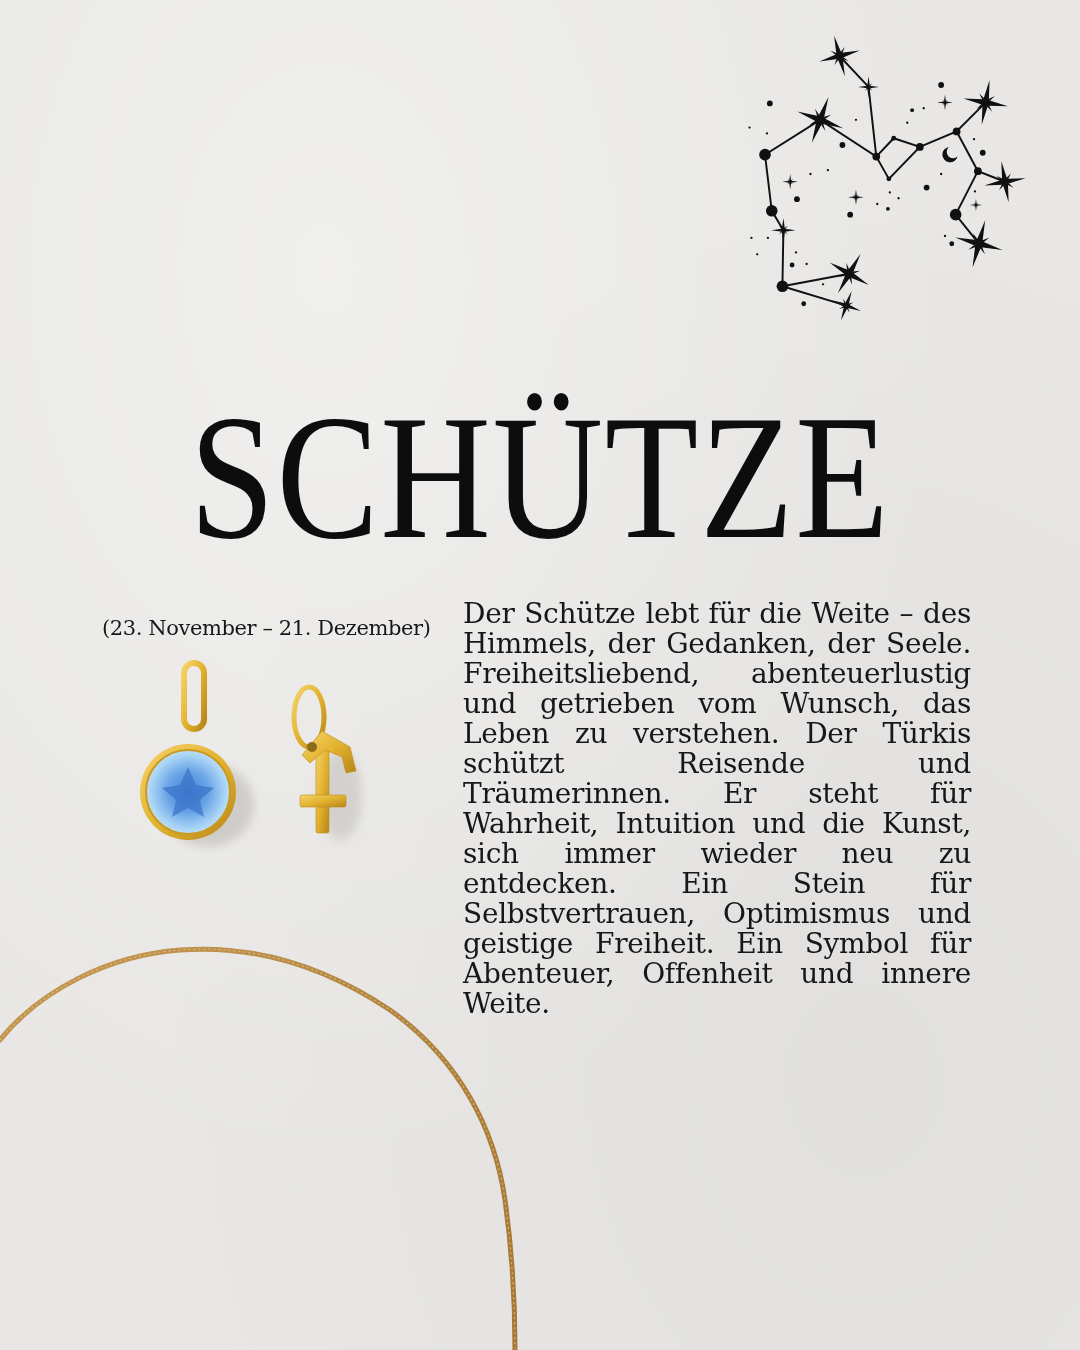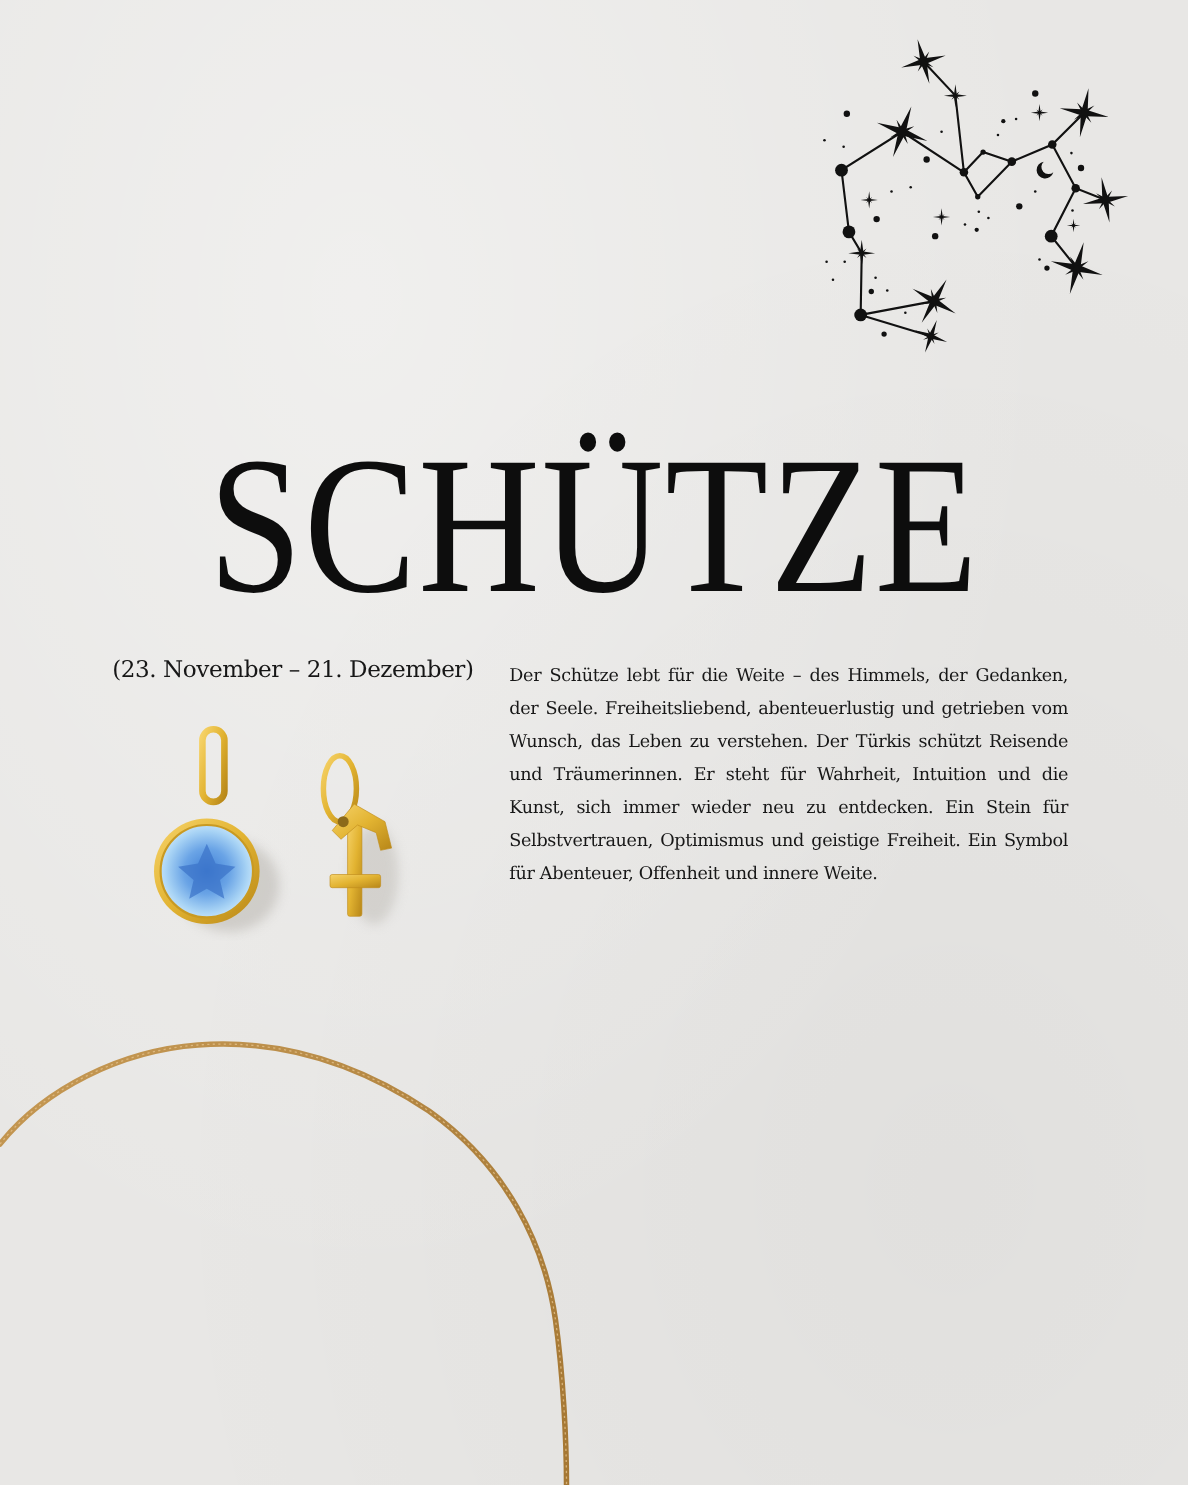--- a/index.html
+++ b/index.html
@@ -31,27 +31,27 @@
       transform-origin: 540px 0;
       margin: 0; font-weight: normal;
     }
     .meta {
       position: absolute; left: 102px; top: 594px;
       font-size: 21px; line-height: 29px;
       font-family: "DejaVu Serif", serif;
       letter-spacing: -0.4px;
       color: #171717;
     }
-    .meta div { white-space: nowrap; }
+    .meta div { white-space: nowrap; margin-top: 20px; }
     .charms {
       position: absolute; left: 130px; top: 655px; width: 250px; height: 200px;
     }
     .description {
       position: absolute; left: 463px; top: 599px; width: 508px;
-      font-size: 16px; line-height: 30px;
+      font-size: 28px; line-height: 30px;
       text-align: justify;
       letter-spacing: -0.3px;
       color: #171717;
       margin: 0;
       hyphens: manual;
     }
     .chain {
       position: absolute; left: 0; top: 930px; width: 560px; height: 420px;
     }
   </style>

